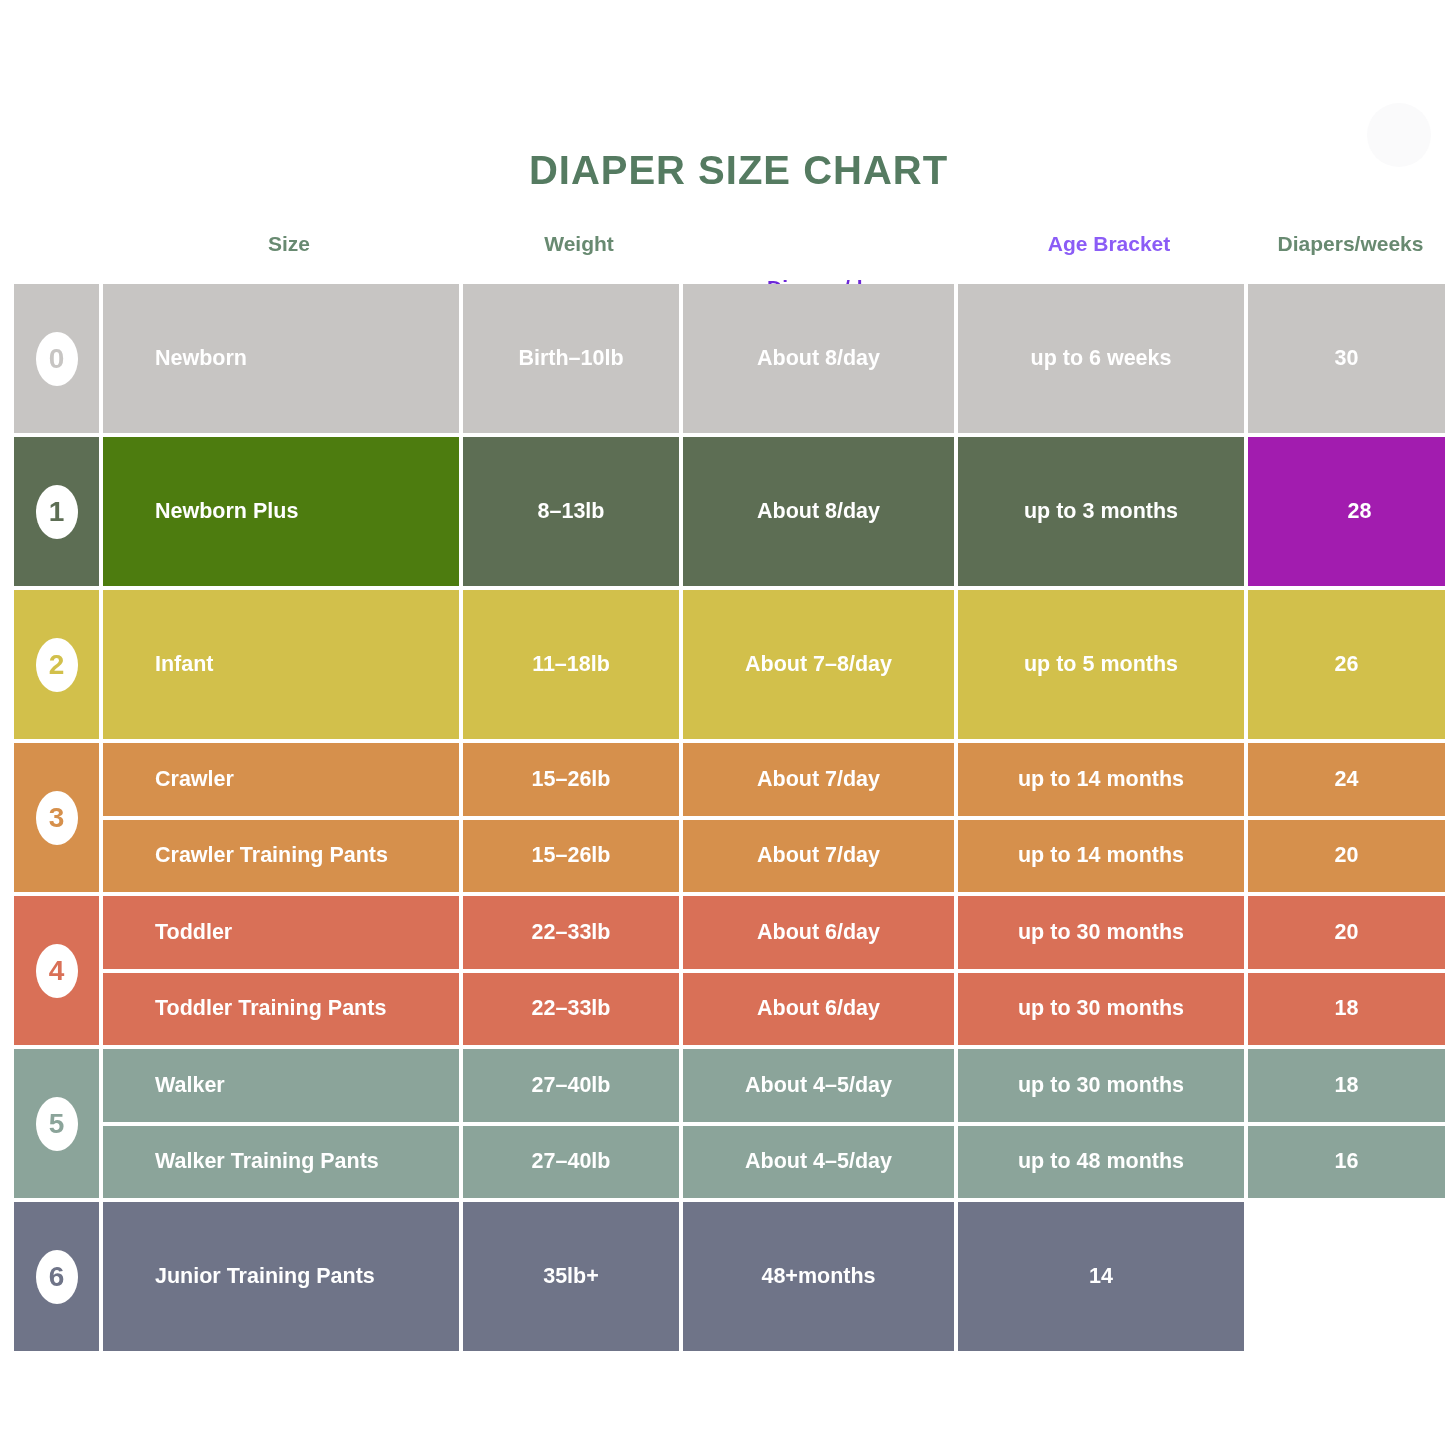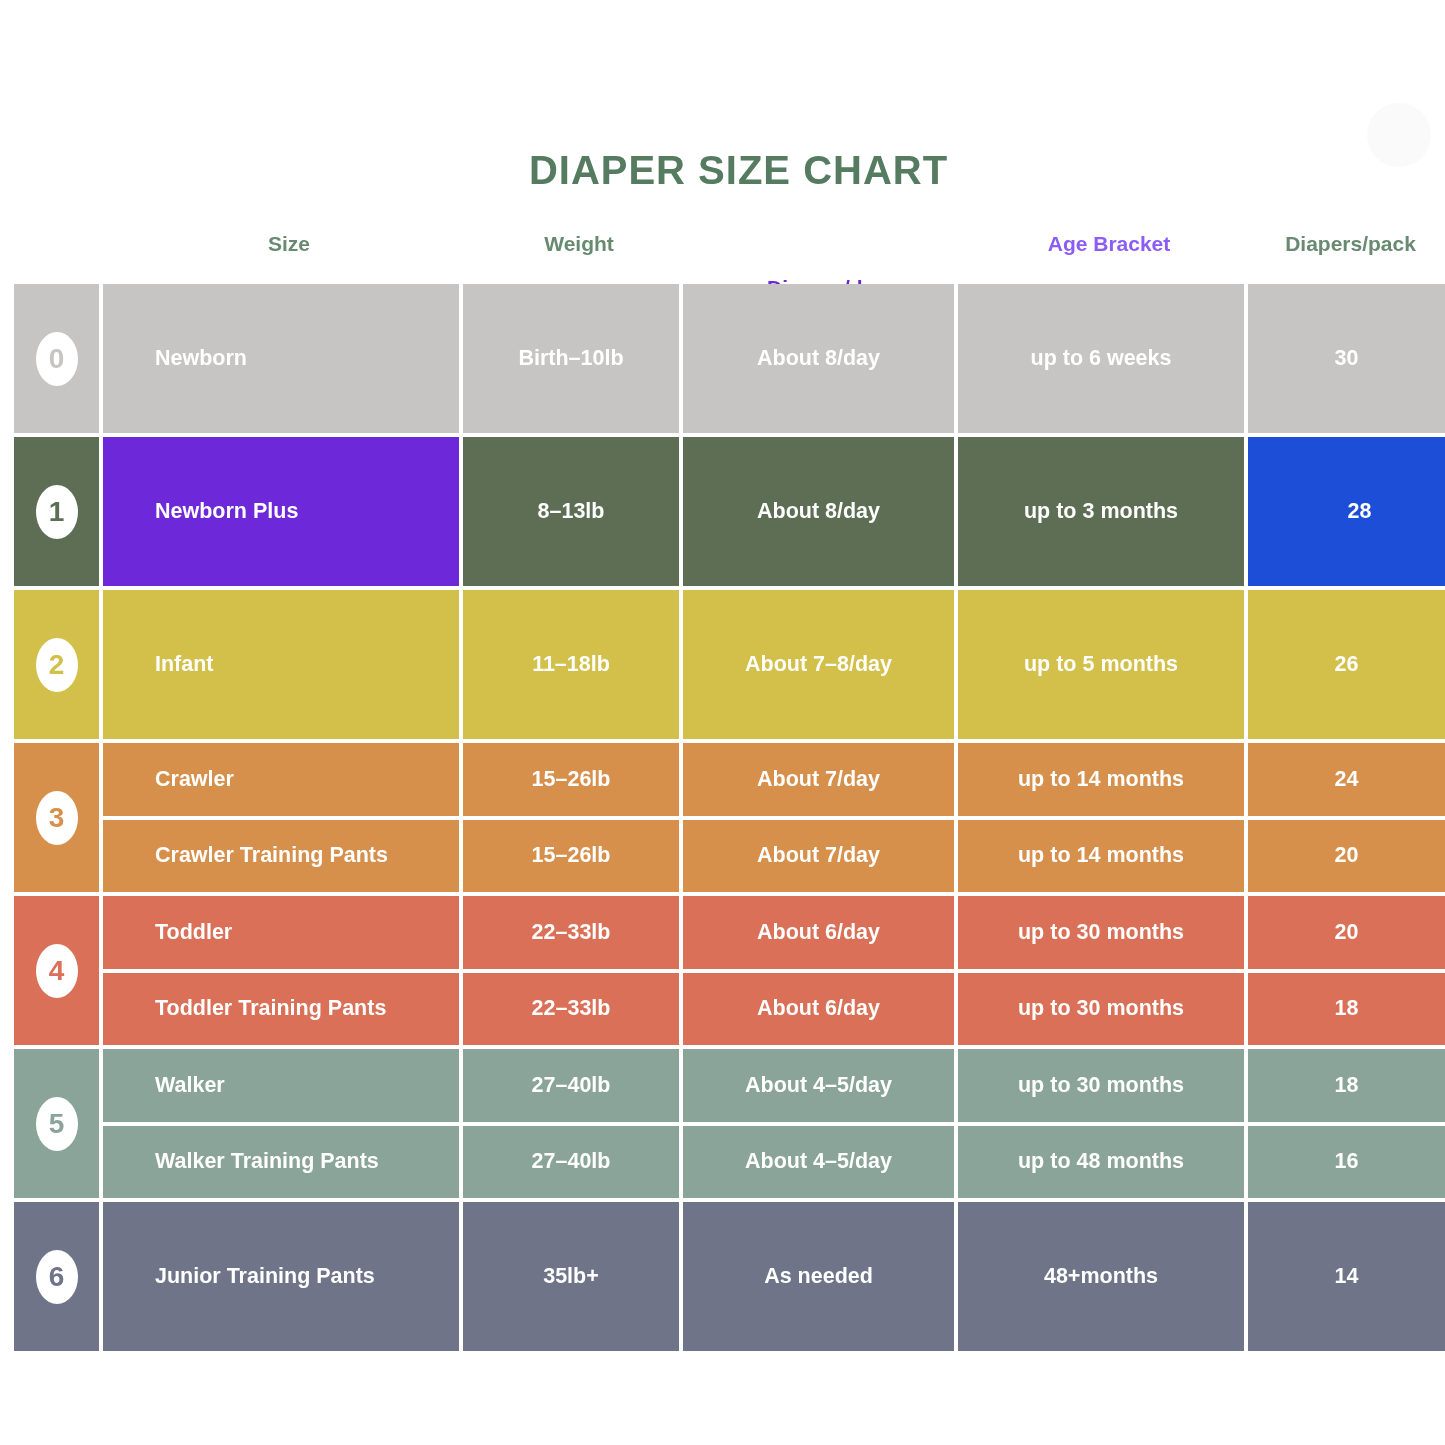--- a/index.html
+++ b/index.html
@@ -67,21 +67,21 @@
   <div class="deco-circle" style="background-color: rgb(250, 250, 251);"></div>
 
   <h1 class="title" style="color: rgb(85, 123, 97);">DIAPER SIZE CHART</h1>
 
   <div class="header-row">
     <div class="hcell"></div>
     <div class="hcell" style="color: rgb(104, 138, 113);">Size</div>
     <div class="hcell" style="color: rgb(104, 138, 113);">Weight</div>
     <div class="hcell" style="color: #6d28d9; margin-top: 44px;">Diapers/day</div>
     <div class="hcell" style="color: #8b5cf6;">Age Bracket</div>
-    <div class="hcell" style="color: rgb(104, 138, 113);">Diapers/pack</div>
+    <div class="hcell" style="color: rgb(104, 138, 113);">Diapers/weeks</div>
   </div>
 
   <div class="table" style="color: rgb(255, 255, 255);">
 
     <div class="group">
       <div class="cell badge-cell" style="background-color: rgb(199, 197, 195);">
         <div class="badge">
           <span class="badge-num" style="color: rgb(199, 197, 195);">0</span>
         </div>
       </div>
@@ -91,25 +91,25 @@
       <div class="cell" style="background-color: rgb(199, 197, 195);">up to 6 weeks</div>
       <div class="cell" style="background-color: rgb(199, 197, 195);">30</div>
     </div>
 
     <div class="group">
       <div class="cell badge-cell" style="background-color: rgb(93, 110, 84);">
         <div class="badge">
           <span class="badge-num" style="color: rgb(93, 110, 84);">1</span>
         </div>
       </div>
-      <div class="cell name" style="background-color: #6d28d9;">Newborn Plus</div>
+      <div class="cell name" style="background-color: #4d7c0f;">Newborn Plus</div>
       <div class="cell" style="background-color: rgb(93, 110, 84);">8–13lb</div>
       <div class="cell" style="background-color: rgb(93, 110, 84);">About 8/day</div>
       <div class="cell" style="background-color: rgb(93, 110, 84);">up to 3 months</div>
-      <div class="cell" style="background-color: #1d4ed8; padding-left: 26px;">28</div>
+      <div class="cell" style="background-color: #a21caf; padding-left: 26px;">28</div>
     </div>
 
     <div class="group">
       <div class="cell badge-cell" style="background-color: rgb(210, 192, 75);">
         <div class="badge">
           <span class="badge-num" style="color: rgb(210, 192, 75);">2</span>
         </div>
       </div>
       <div class="cell name" style="background-color: rgb(210, 192, 75);">Infant</div>
       <div class="cell" style="background-color: rgb(210, 192, 75);">11–18lb</div>
@@ -173,19 +173,18 @@
     </div>
 
     <div class="group">
       <div class="cell badge-cell" style="background-color: rgb(111, 116, 136);">
         <div class="badge">
           <span class="badge-num" style="color: rgb(111, 116, 136);">6</span>
         </div>
       </div>
       <div class="cell name" style="background-color: rgb(111, 116, 136);">Junior Training Pants</div>
       <div class="cell" style="background-color: rgb(111, 116, 136);">35lb+</div>
-      <div class="cell" style="background-color: rgb(111, 116, 136);">As needed</div>
       <div class="cell" style="background-color: rgb(111, 116, 136);">48+months</div>
       <div class="cell" style="background-color: rgb(111, 116, 136);">14</div>
     </div>
 
   </div>
 </div>
 
 </body></html>

